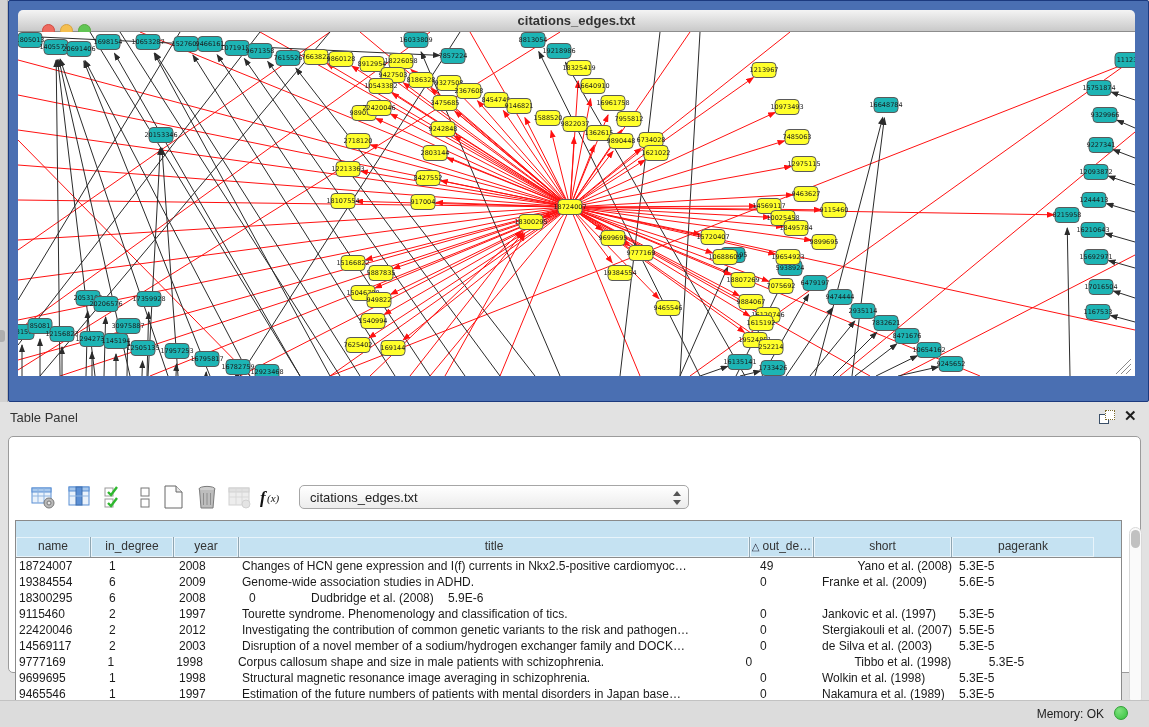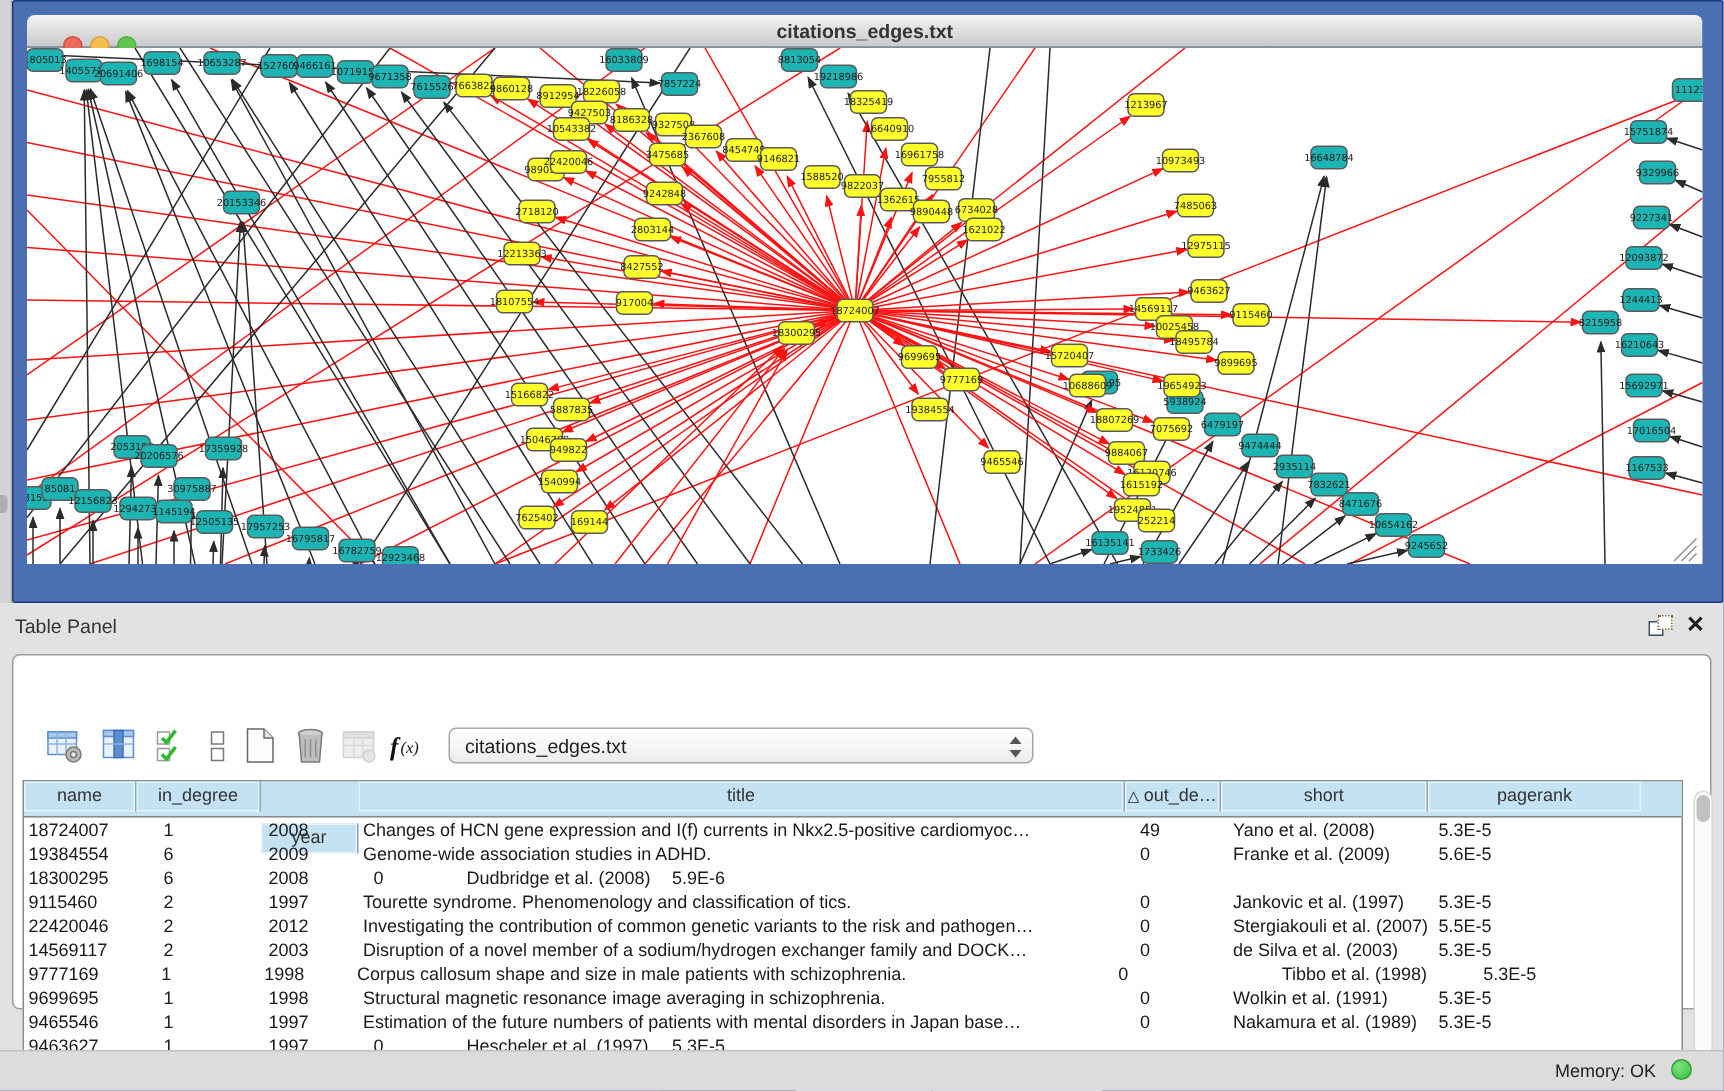--- a/index.html
+++ b/index.html
@@ -34,21 +34,21 @@
 
   .tool-icon{top:46px;width:28px;height:28px;}
   .combo{left:290px;top:48px;width:390px;height:24px;border:1px solid #a6a6a6;border-radius:5px;
     background:linear-gradient(#ffffff,#ececec);box-sizing:border-box;}
   .combo .val{position:absolute;left:10px;top:4px;font-size:13px;color:#222;}
   .combo .arrows{position:absolute;right:7px;top:4px;width:9px;height:16px;}
   .combo .up{position:absolute;left:1px;top:1px;width:0;height:0;border-left:4px solid transparent;border-right:4px solid transparent;border-bottom:5px solid #555;}
   .combo .dn{position:absolute;left:1px;bottom:1px;width:0;height:0;border-left:4px solid transparent;border-right:4px solid transparent;border-top:5px solid #555;}
 
   .grid{left:6px;top:83px;width:1107px;border:1px solid #8a8a8a;box-sizing:border-box;background:#fff;}
-  .hrow{display:flex;height:24px;background:#c5e2f2;border-bottom:1px solid #8a8a8a;box-sizing:border-box;}
+  .hrow{display:flex;height:37px;background:#c5e2f2;border-bottom:1px solid #8a8a8a;box-sizing:border-box;align-items:flex-end;}
   .hcell{height:20px;line-height:19px;font-size:12px;color:#333;text-align:center;
          border-right:1px solid #8fa6b2;box-sizing:border-box;overflow:hidden;white-space:nowrap;background:#c5e2f2;box-shadow:inset 0 0 0 1px #e8f4fb;}
   .hcell:last-child{border-right:none;}
   .sortglyph{font-size:10px;color:#223;margin-right:3px;}
   .brow{display:flex;height:16px;}
   .bcell{height:16px;line-height:16px;font-size:12px;color:#1a1a1a;overflow:hidden;white-space:nowrap;box-sizing:border-box;}
   .vscroll{left:1120px;top:90px;width:13px;height:178px;background:#fafafa;border:1px solid #d9d9d9;border-radius:7px;box-sizing:border-box;}
   .vthumb{position:absolute;left:1px;top:2px;width:9px;height:18px;background:#c1c1c1;border-radius:5px;}
 
   .tabs{left:428px;top:271px;height:20px;display:flex;border:1px solid #a0a0a0;border-radius:5px;overflow:hidden;background:#fff;}
@@ -796,21 +796,21 @@
           <div class="hcell" style="width: 64px;"><span class="sortglyph">△</span>out_de…</div>
           <div class="hcell" style="width: 138px;">short</div>
           <div class="hcell" style="width: 142px;">pagerank</div>
         </div>
         <div class="brow">
           <div class="bcell" style="width: 75px; padding-left: 3px;">18724007</div>
           <div class="bcell" style="width: 83px; padding-left: 18px;">1</div>
           <div class="bcell" style="width: 65px; padding-left: 5px;">2008</div>
           <div class="bcell" style="width: 511px; padding-left: 3px;">Changes of HCN gene expression and I(f) currents in Nkx2.5-positive cardiomyoc…</div>
           <div class="bcell" style="width: 64px; padding-left: 10px;">49</div>
-          <div class="bcell" style="width: 138px; padding-left: 8px;">Yano et al. (2008)</div>
+          <div class="bcell" style="width: 138px; padding-left: 8px; text-align: right;">Yano et al. (2008)</div>
           <div class="bcell" style="width: 142px; padding-left: 7px;">5.3E-5</div>
         </div>
         <div class="brow">
           <div class="bcell" style="width: 75px; padding-left: 3px;">19384554</div>
           <div class="bcell" style="width: 83px; padding-left: 18px;">6</div>
           <div class="bcell" style="width: 65px; padding-left: 5px;">2009</div>
           <div class="bcell" style="width: 511px; padding-left: 3px;">Genome-wide association studies in ADHD.</div>
           <div class="bcell" style="width: 64px; padding-left: 10px;">0</div>
           <div class="bcell" style="width: 138px; padding-left: 8px;">Franke et al. (2009)</div>
           <div class="bcell" style="width: 142px; padding-left: 7px;">5.6E-5</div>
@@ -858,21 +858,21 @@
           <div class="bcell" style="width: 64px; padding-left: 10px;">0</div>
           <div class="bcell" style="width: 138px; padding-left: 8px; margin-left: 48px;">Tibbo et al. (1998)</div>
           <div class="bcell" style="width: 142px; padding-left: 7px;">5.3E-5</div>
         </div>
         <div class="brow">
           <div class="bcell" style="width: 75px; padding-left: 3px;">9699695</div>
           <div class="bcell" style="width: 83px; padding-left: 18px;">1</div>
           <div class="bcell" style="width: 65px; padding-left: 5px;">1998</div>
           <div class="bcell" style="width: 511px; padding-left: 3px;">Structural magnetic resonance image averaging in schizophrenia.</div>
           <div class="bcell" style="width: 64px; padding-left: 10px;">0</div>
-          <div class="bcell" style="width: 138px; padding-left: 8px;">Wolkin et al. (1991)</div>
+          <div class="bcell" style="width: 138px; padding-left: 8px;">Wolkin et al. (1998)</div>
           <div class="bcell" style="width: 142px; padding-left: 7px;">5.3E-5</div>
         </div>
         <div class="brow">
           <div class="bcell" style="width: 75px; padding-left: 3px;">9465546</div>
           <div class="bcell" style="width: 83px; padding-left: 18px;">1</div>
           <div class="bcell" style="width: 65px; padding-left: 5px;">1997</div>
           <div class="bcell" style="width: 511px; padding-left: 3px;">Estimation of the future numbers of patients with mental disorders in Japan base…</div>
           <div class="bcell" style="width: 64px; padding-left: 10px;">0</div>
           <div class="bcell" style="width: 138px; padding-left: 8px;">Nakamura et al. (1989)</div>
           <div class="bcell" style="width: 142px; padding-left: 7px;">5.3E-5</div>

